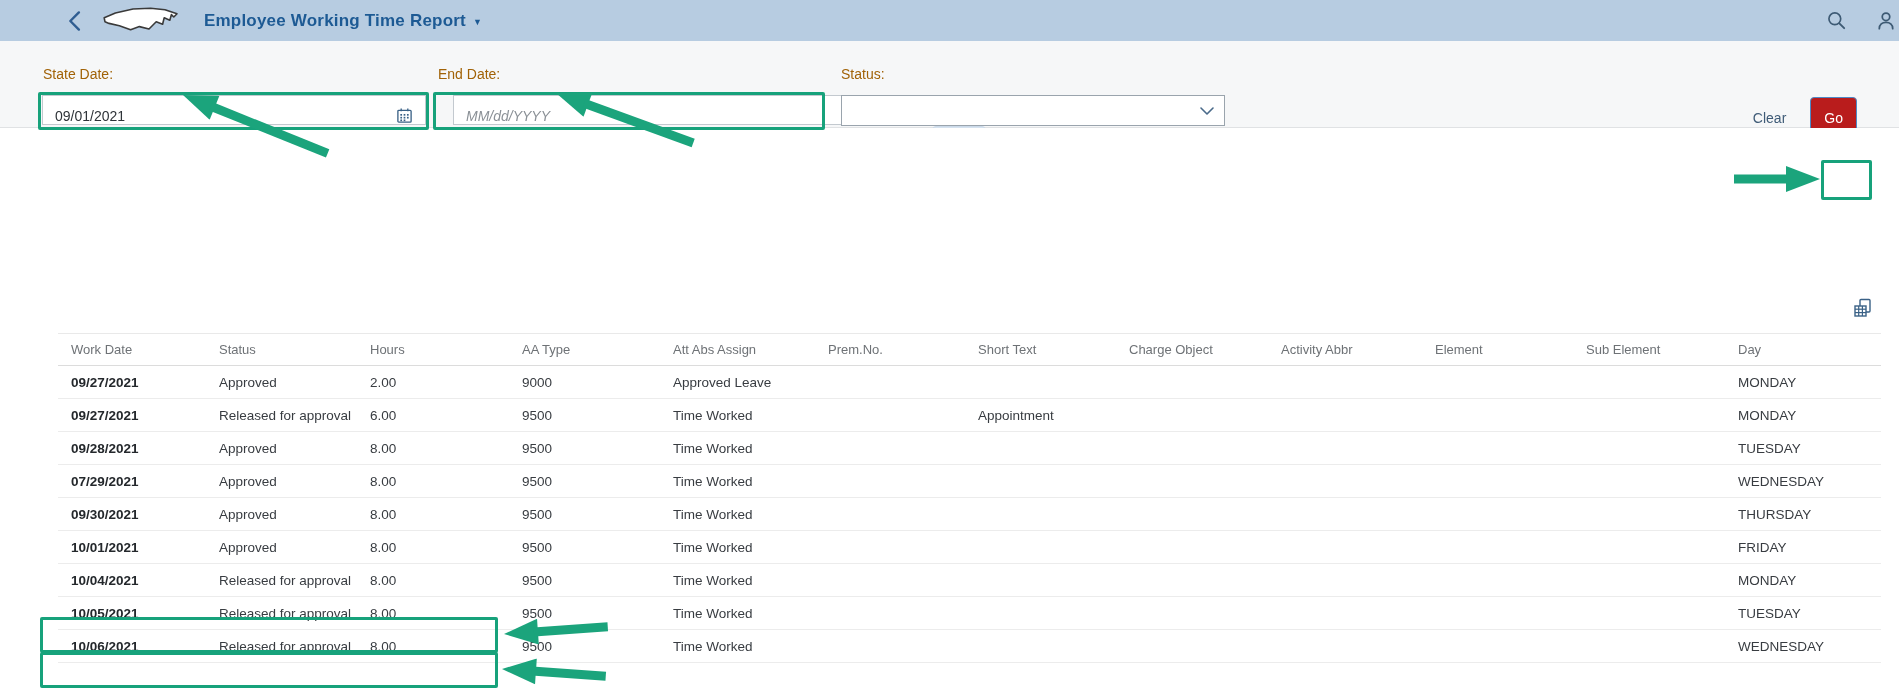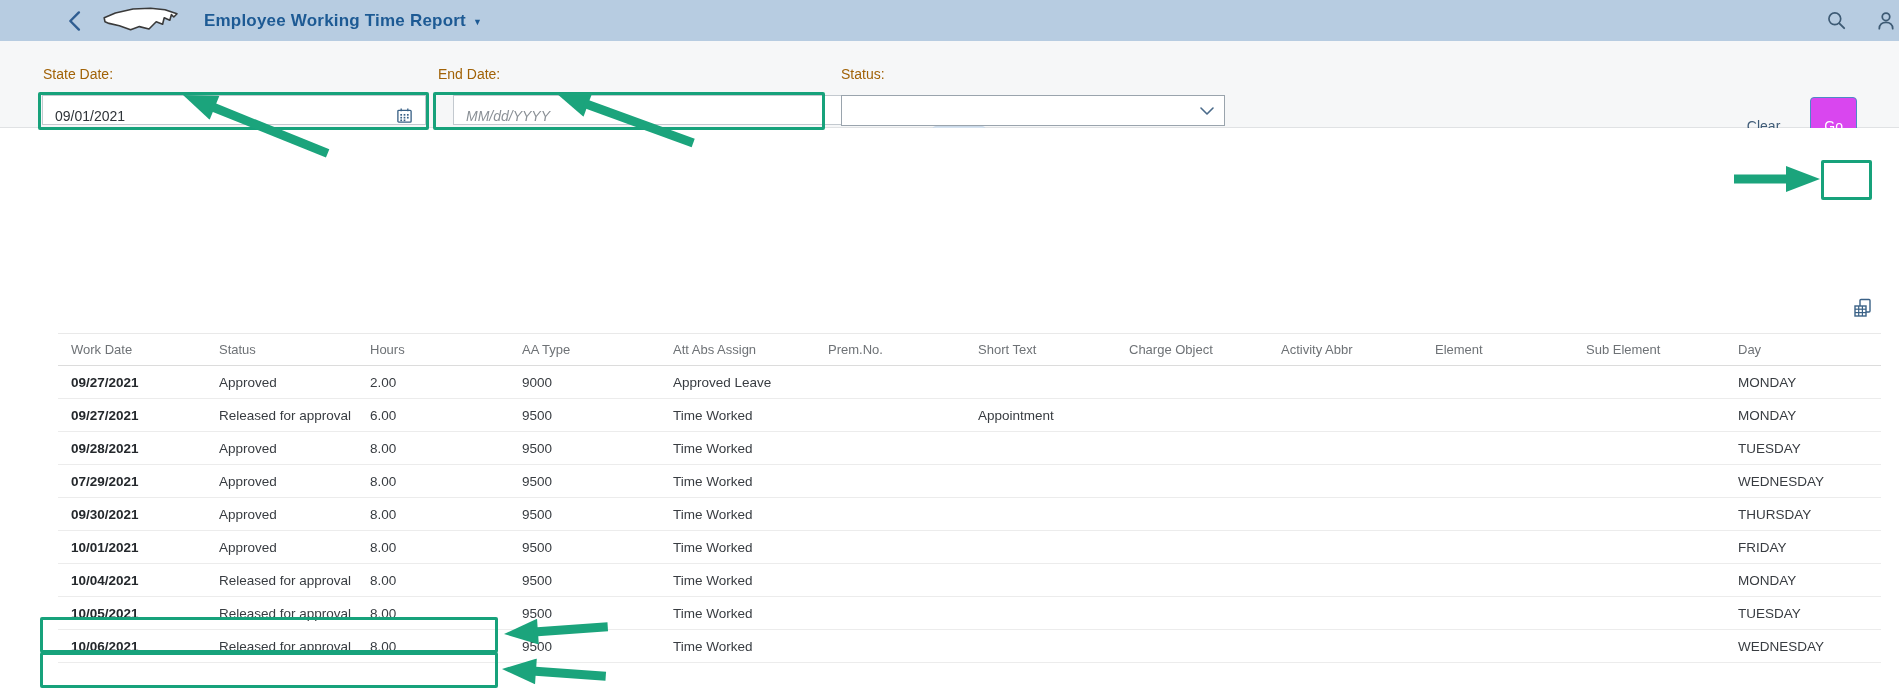--- a/index.html
+++ b/index.html
@@ -26,25 +26,25 @@
            box-sizing:border-box;display:flex;align-items:flex-end;padding:0 12px;}
   .in-start{left:42px;width:384px;} .in-end{left:425px;width:432px;margin-left:28px;}
   .f-input input{border:none;outline:none;flex:1;font-size:14px;color:#2e3338;
                  font-family:"Liberation Sans",sans-serif;background:transparent;padding:0;}
   .in-end input{font-style:italic;color:#8a9096;}
   .in-end input::placeholder{font-style:italic;color:#8a9096;opacity:1;}
   .cal-ic{line-height:0;margin-left:6px;cursor:pointer;}
   .f-select{position:absolute;left:841px;top:54px;width:384px;height:31px;background:#fff;
             border:1px solid #9aa4ad;box-sizing:border-box;display:flex;align-items:center;
             justify-content:flex-end;padding:0 10px;cursor:pointer;}
-  .filter-actions{position:absolute;right:42px;top:56px;display:flex;align-items:center;gap:24px;}
+  .filter-actions{position:absolute;right:42px;top:56px;display:flex;align-items:center;gap:18px;}
   .clear-btn{font-size:14px;color:#3f5b77;cursor:pointer;background:none;border:none;
              font-family:"Liberation Sans",sans-serif;}
-  .go-btn{background:#d946ef;color:#fff;border:1px solid #4d89c6;border-radius:4px;
-          font-size:14px;padding:20px 13px;cursor:pointer;font-family:"Liberation Sans",sans-serif;}
+  .go-btn{background:#b91c1c;color:#fff;border:1px solid #4d89c6;border-radius:4px;
+          font-size:14px;padding:12px 13px;cursor:pointer;font-family:"Liberation Sans",sans-serif;}
 
   
   .pin-btn{position:absolute;left:932px;top:126px;width:54px;height:23px;background:#d5e2ef;
            border:1px solid #cbd9e8;border-radius:4px;display:flex;align-items:center;
            justify-content:center;cursor:pointer;padding:0;}
 
   
   .content{position:absolute;left:16px;top:128px;width:1899px;height:566px;background:#fff;}
   .export-btn{position:absolute;left:1827px;top:165px;width:40px;height:30px;background:#fff;
               border:none;display:flex;align-items:center;justify-content:center;cursor:pointer;padding:0;}

